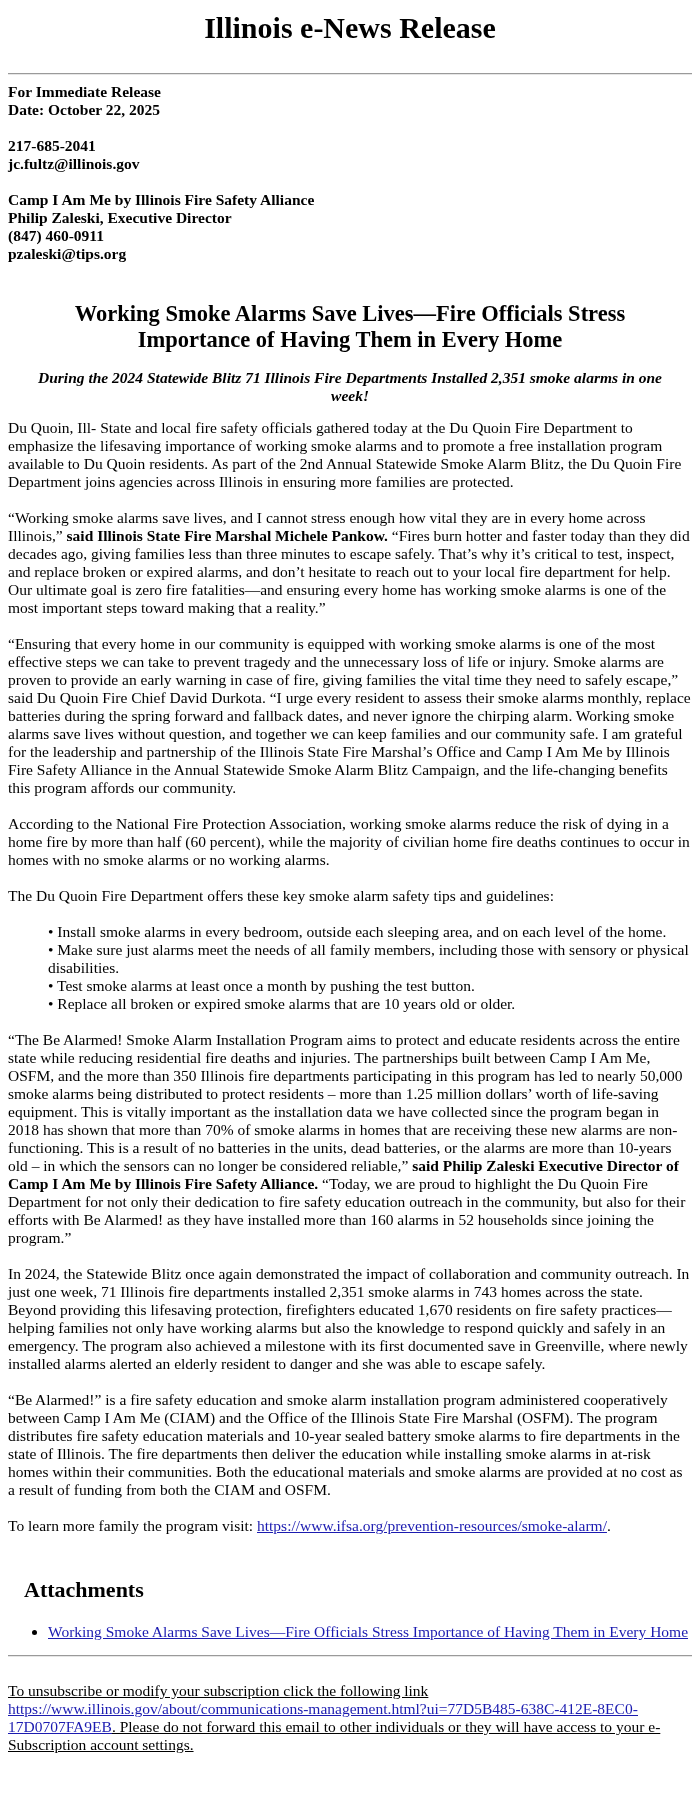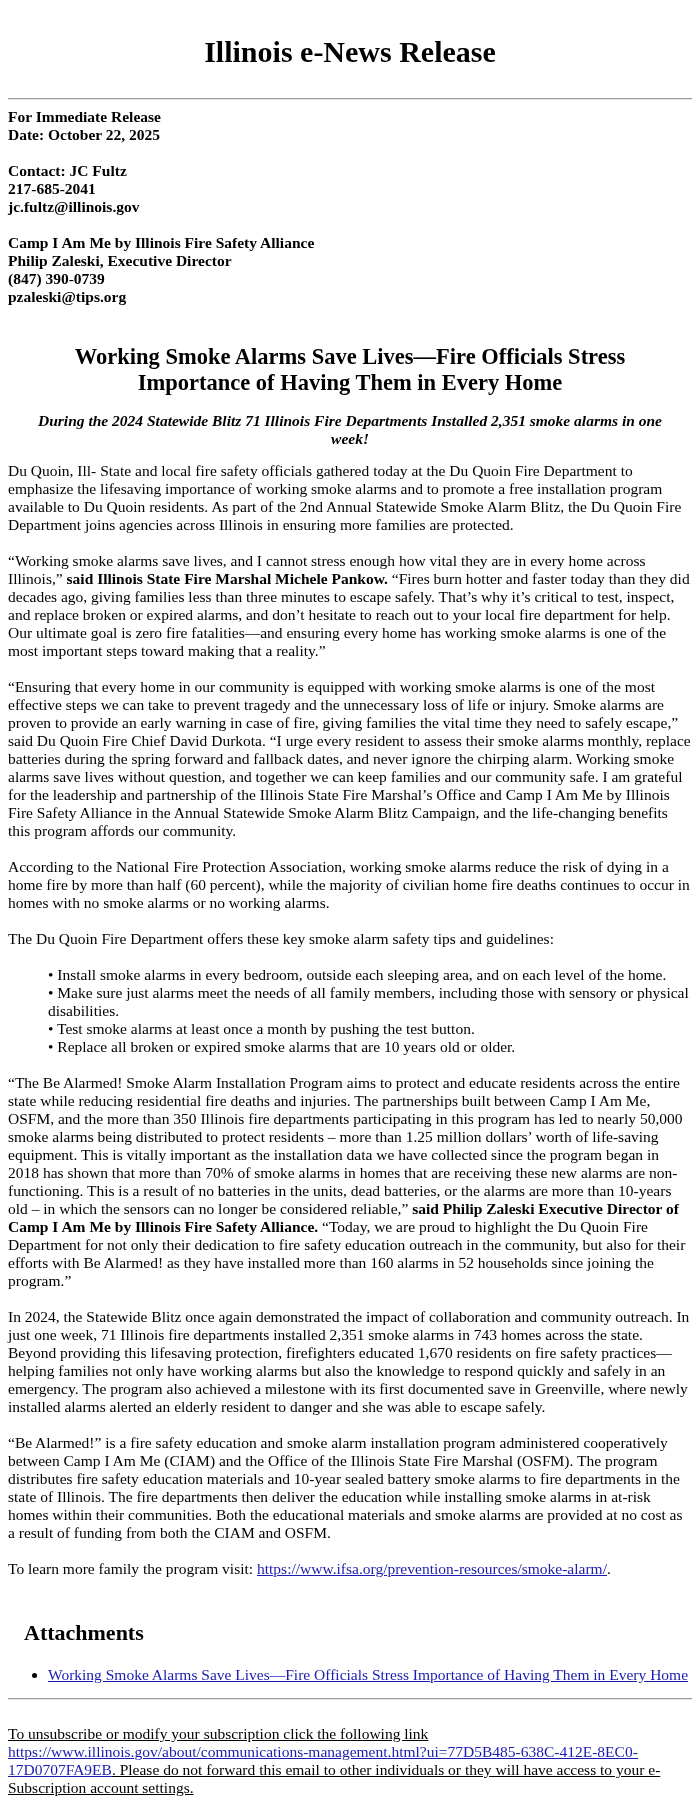--- a/index.html
+++ b/index.html
@@ -8,22 +8,22 @@
     font-family: "Liberation Serif", "DejaVu Serif", serif;
     color: #000000;
     font-size: 15.5px;
     line-height: 18px;
   }
   .wrap { padding: 0 8px; }
   h1.site-title {
     text-align: center;
     font-size: 30px;
     font-weight: bold;
-    margin: 8px;
-    padding-top: 26px;
+    margin: 0;
+    padding-top: 10px;
     line-height: 36px;
     height: 56px;
   }
   hr.rule {
     border: none;
     border-top: 1px solid #9a9a9a;
     border-bottom: 1px solid #e6e6e6;
     margin: 7px 0 8px 0;
     height: 0;
   }
@@ -63,28 +63,27 @@
 <div class="wrap">
   <h1 class="site-title">Illinois e-News Release</h1>
   <hr class="rule">
 
   <div class="meta">
     <div class="blk">
       <div class="line">For Immediate Release</div>
       <div class="line">Date: October 22, 2025</div>
     </div>
     <div class="blk">
-      <div class="line">Contact: JC Fultz</div>
       <div class="line">217-685-2041</div>
       <div class="line">jc.fultz@illinois.gov</div>
     </div>
     <div class="blk">
       <div class="line">Camp I Am Me by Illinois Fire Safety Alliance</div>
       <div class="line">Philip Zaleski, Executive Director</div>
-      <div class="line">(847) 390-0739</div>
+      <div class="line">(847) 460-0911</div>
       <div class="line">pzaleski@tips.org</div>
     </div>
   </div>
 
   <h2 class="headline">Working Smoke Alarms Save Lives—Fire Officials Stress Importance of Having Them in Every Home</h2>
   <div class="subhead">During the 2024 Statewide Blitz 71 Illinois Fire Departments Installed 2,351 smoke alarms in one week!</div>
 
   <p class="para">Du Quoin, Ill- State and local fire safety officials gathered today at the Du Quoin Fire Department to emphasize the lifesaving importance of working smoke alarms and to promote a free installation program available to Du Quoin residents. As part of the 2nd Annual Statewide Smoke Alarm Blitz, the Du Quoin Fire Department joins agencies across Illinois in ensuring more families are protected.</p>
 
   <p class="para"><span>“Working smoke alarms save lives, and I cannot stress enough how vital they are in every home across Illinois,” </span><b>said Illinois State Fire Marshal Michele Pankow.</b><span> “Fires burn hotter and faster today than they did decades ago, giving families less than three minutes to escape safely. That’s why it’s critical to test, inspect, and replace broken or expired alarms, and don’t hesitate to reach out to your local fire department for help. Our ultimate goal is zero fire fatalities—and ensuring every home has working smoke alarms is one of the most important steps toward making that a reality.”</span></p>

